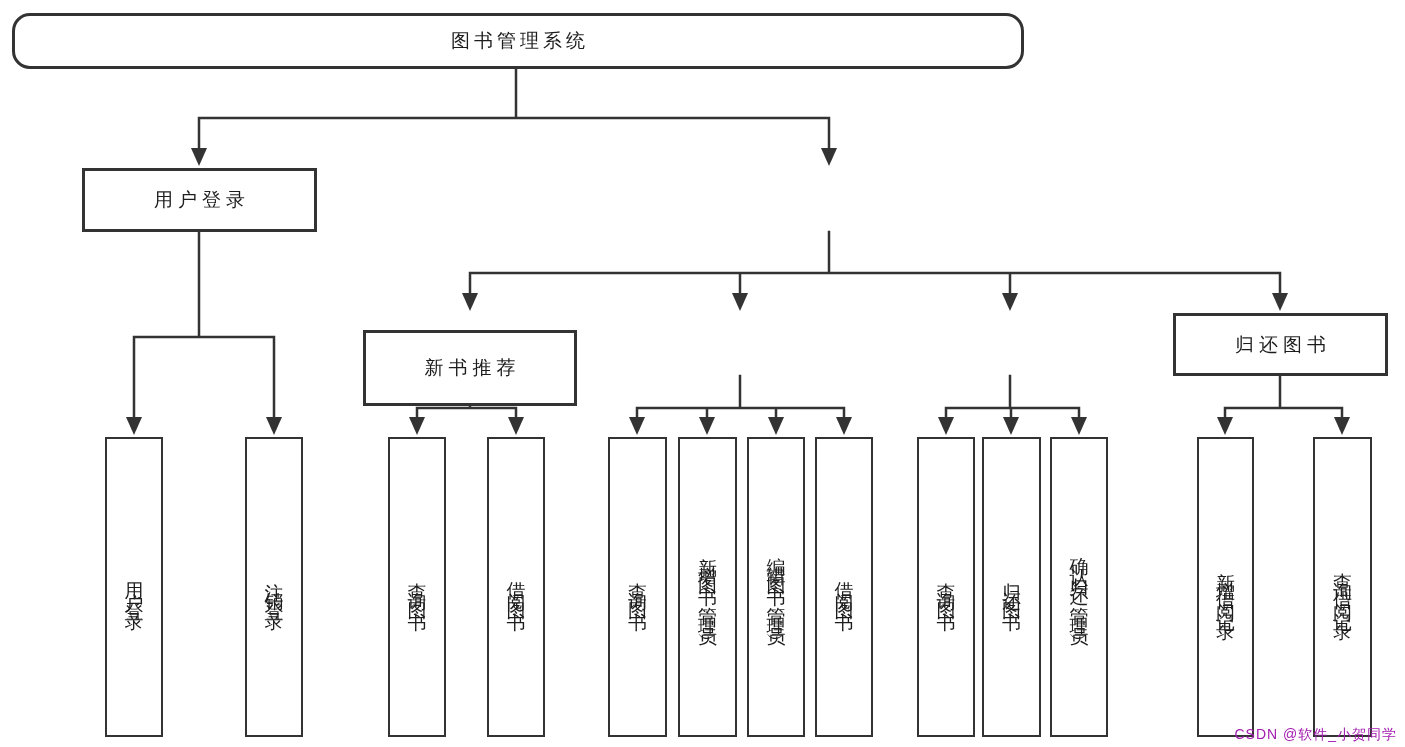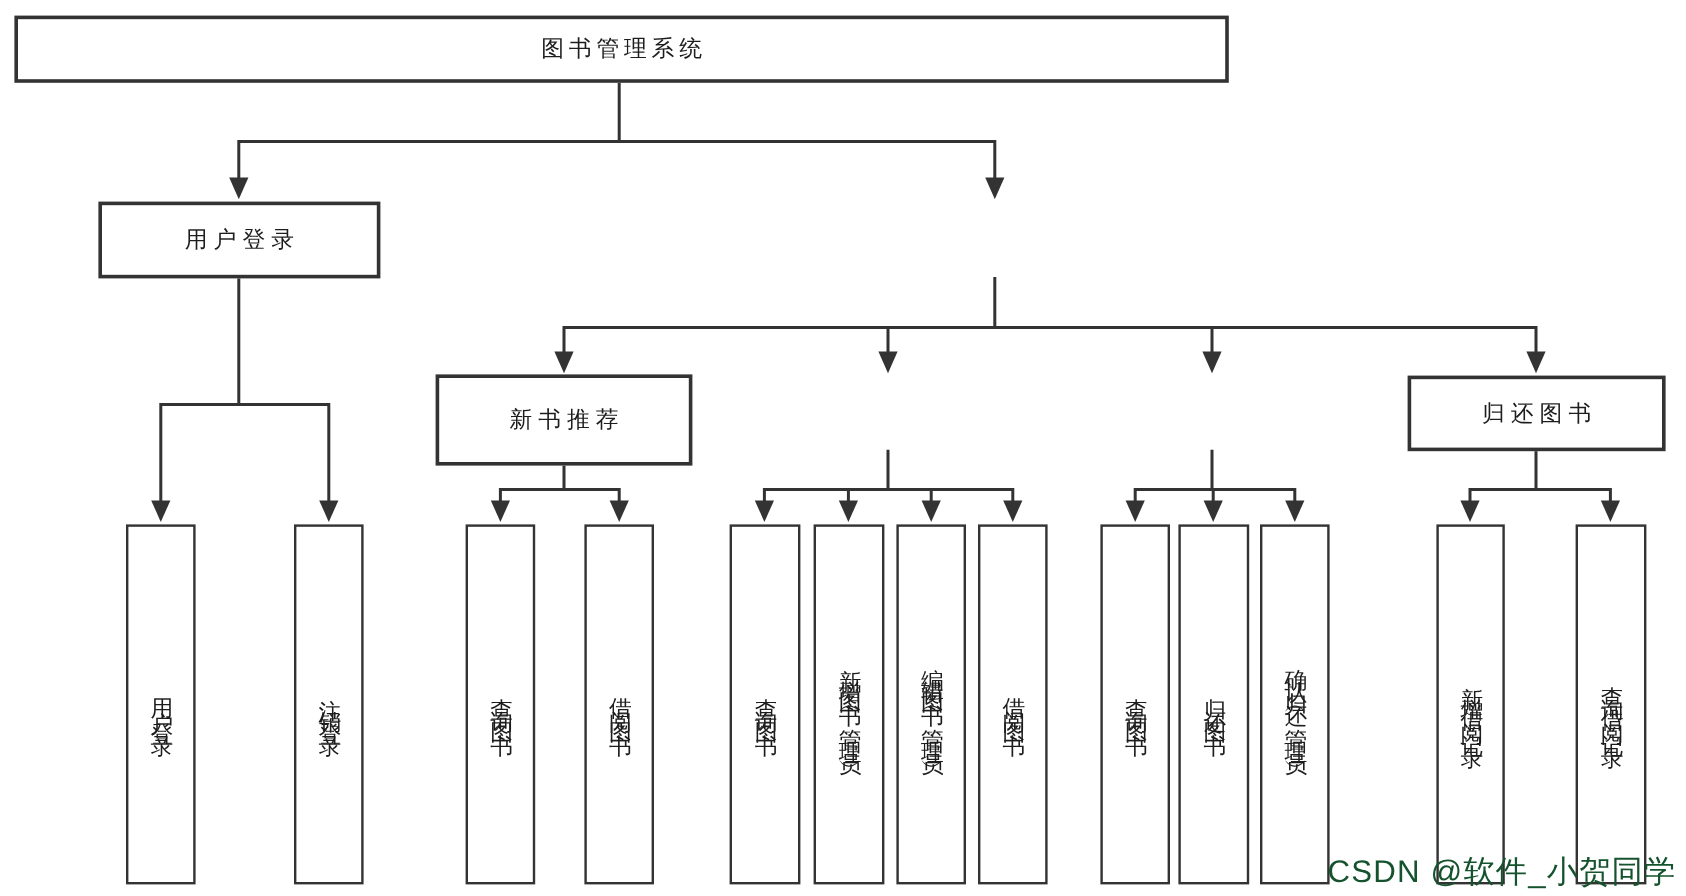--- a/index.html
+++ b/index.html
@@ -30,24 +30,24 @@
     display: flex;
     align-items: center;
     justify-content: center;
     font-size: 19px;
     color: #1d1d1d;
     letter-spacing: 5px;
     text-indent: 5px;
     z-index: 2;
     white-space: nowrap;
   }
-  .root-box   { left: 12px;   top: 13px;  width: 1012px; height: 56px; letter-spacing: 4px; text-indent: 4px; }
+  .root-box   { left: 12px;   top: 13px;  width: 1012px; height: 56px; letter-spacing: 4px; text-indent: 4px; border-radius: 18px; }
   .l2-user    { left: 82px;   top: 168px; width: 235px;  height: 64px; }
   .l2-book    { left: 710px;  top: 168px; width: 238px;  height: 64px; }
-  .l3-newrec  { left: 363px;  top: 312px; width: 214px;  height: 76px; }
+  .l3-newrec  { left: 363px;  top: 330px; width: 214px;  height: 76px; }
   .l3-borrow  { left: 633px;  top: 313px; width: 215px;  height: 63px; }
   .l3-current { left: 903px;  top: 313px; width: 215px;  height: 63px; }
   .l3-record  { left: 1173px; top: 313px; width: 215px;  height: 63px; }
   .leaf {
     position: absolute;
     box-sizing: border-box;
     top: 437px;
     height: 300px;
     background: #ffffff;
     border: 2.5px solid #333333;
@@ -74,22 +74,22 @@
   .leaf-7  { left: 815px;  width: 58px; }
   .leaf-8  { left: 917px;  width: 58px; }
   .leaf-9  { left: 982px;  width: 59px; }
   .leaf-10 { left: 1050px; width: 58px; }
   .leaf-11 { left: 1197px; width: 57px; }
   .leaf-12 { left: 1313px; width: 59px; }
   .watermark {
     position: absolute;
     right: 8px;
     bottom: 3px;
-    font-size: 26px;
-    color: #14532d;
+    font-size: 14px;
+    color: #a21caf;
     letter-spacing: 1px;
     z-index: 5;
     white-space: nowrap;
   }
 </style>
 </head>
 <body>
 
 <div id="canvas">
 

